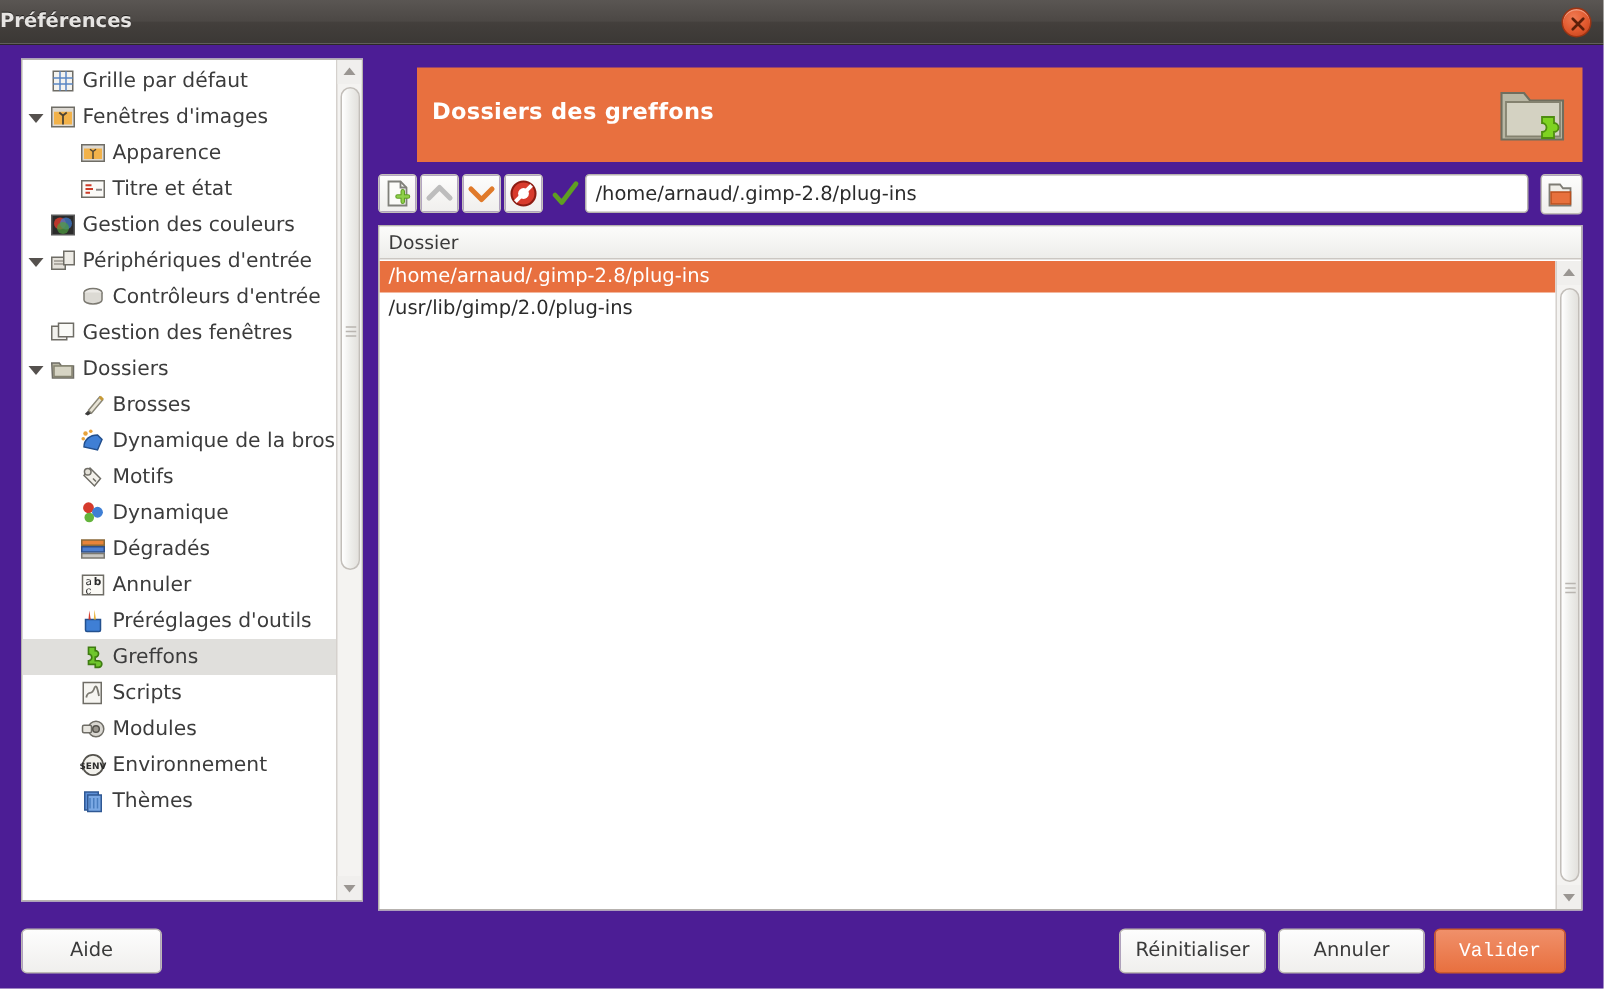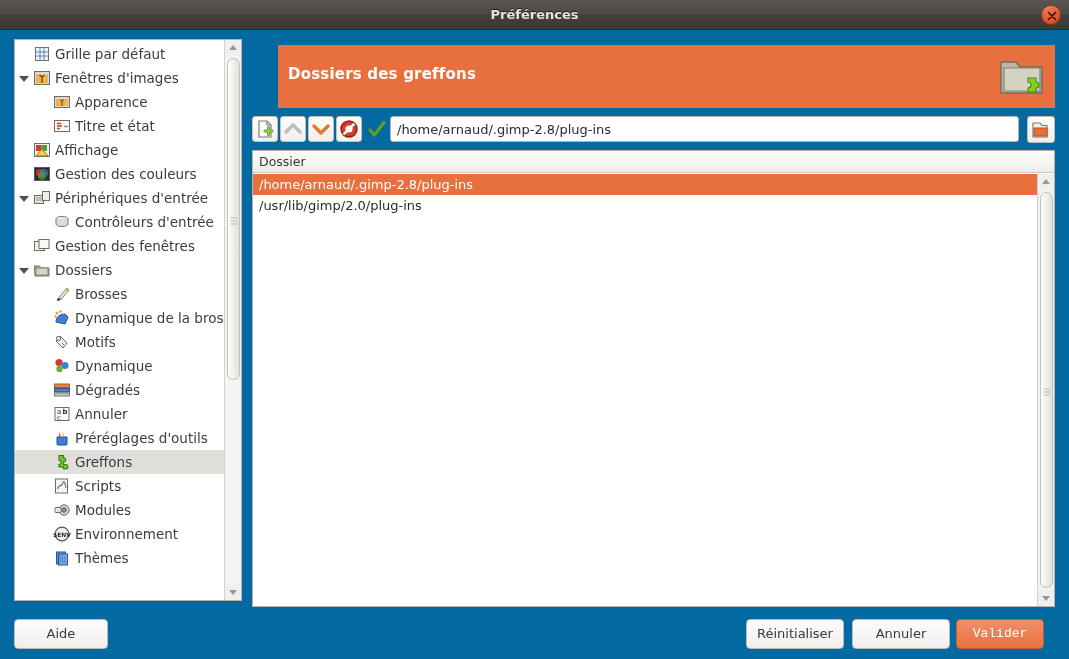--- a/index.html
+++ b/index.html
@@ -12,38 +12,38 @@
   }
 
   
   #titlebar {
     position: absolute; left: 0; top: 0; width: 1069px; height: 30px;
     background: linear-gradient(to bottom, #5a5653 0%, #4c4845 48%, #433f3c 52%, #3b3835 100%);
     border-bottom: 1px solid #2c2927;
   }
   #title-text {
     position: absolute; left: 0; top: 0; width: 1069px; height: 30px;
-    line-height: 30px; text-align: center;
+    line-height: 30px; text-align: left;
     color: #e6e4e2; font-size: 13px; font-weight: bold;
     text-shadow: 0 -1px 0 rgba(0,0,0,.6);
   }
   #close-btn {
     position: absolute; right: 8px; top: 5px; width: 20px; height: 20px;
     border-radius: 50%;
     background: radial-gradient(circle at 40% 32%, #f07a52 0%, #e0572c 58%, #bb3f1b 100%);
     border: 1px solid #9c3413;
     box-shadow: inset 0 1px 0 rgba(255,255,255,.35);
     cursor: pointer;
   }
   #close-btn svg { position: absolute; left: 4px; top: 4px; }
 
   
   #dialog-body {
     position: absolute; left: 0; top: 30px; width: 1069px; height: 629px;
-    background: #0369a1;
+    background: #4c1d95;
   }
 
   
   #sidebar-frame {
     position: absolute; left: 14px; top: 9px; width: 228px; height: 562px;
     background: #ffffff;
     border: 1px solid #b6b2ae;
     overflow: hidden;
   }
   #tree {
@@ -241,29 +241,20 @@
         <div class="tree-row d1">
           <span class="tree-icon"><svg width="18" height="18" viewBox="0 0 18 18">
               <rect x="1.5" y="3.5" width="15" height="11" fill="#fbfaf7" stroke="#6f6d66"></rect>
               <path d="M4 6.5h4M4 9h5M4 11.5h3" stroke="#cc3b28" stroke-width="1.4"></path>
               <path d="M11 9.5h4" stroke="#8a8a8a" stroke-width="1.4"></path>
             </svg></span>
           <span class="tree-label">Titre et état</span>
         </div>
         <div class="tree-row d0">
           <span class="tree-icon"><svg width="18" height="18" viewBox="0 0 18 18">
-              <rect x="1.5" y="2.5" width="15" height="13" fill="#f2f1ed" stroke="#6f6d66"></rect>
-              <rect x="3" y="4" width="5.5" height="6" fill="#d53a2c"></rect>
-              <rect x="8.5" y="4" width="5.5" height="6" fill="#4f9e3f"></rect>
-              <path d="M3 15 L9 8 L15 15 Z" fill="#f0d24a" stroke="#8d7a20"></path>
-            </svg></span>
-          <span class="tree-label">Affichage</span>
-        </div>
-        <div class="tree-row d0">
-          <span class="tree-icon"><svg width="18" height="18" viewBox="0 0 18 18">
               <rect x="1.5" y="2.5" width="15" height="13" fill="#2b2b2b" stroke="#5a5a5a"></rect>
               <circle cx="7" cy="8" r="4" fill="#d53a2c" opacity=".85"></circle>
               <circle cx="11" cy="8" r="4" fill="#3f7fd5" opacity=".7"></circle>
               <circle cx="9" cy="11" r="4" fill="#4f9e3f" opacity=".7"></circle>
             </svg></span>
           <span class="tree-label">Gestion des couleurs</span>
         </div>
         <div class="tree-row d0">
           <span class="expander open"></span>
           <span class="tree-icon"><svg width="18" height="18" viewBox="0 0 18 18">

